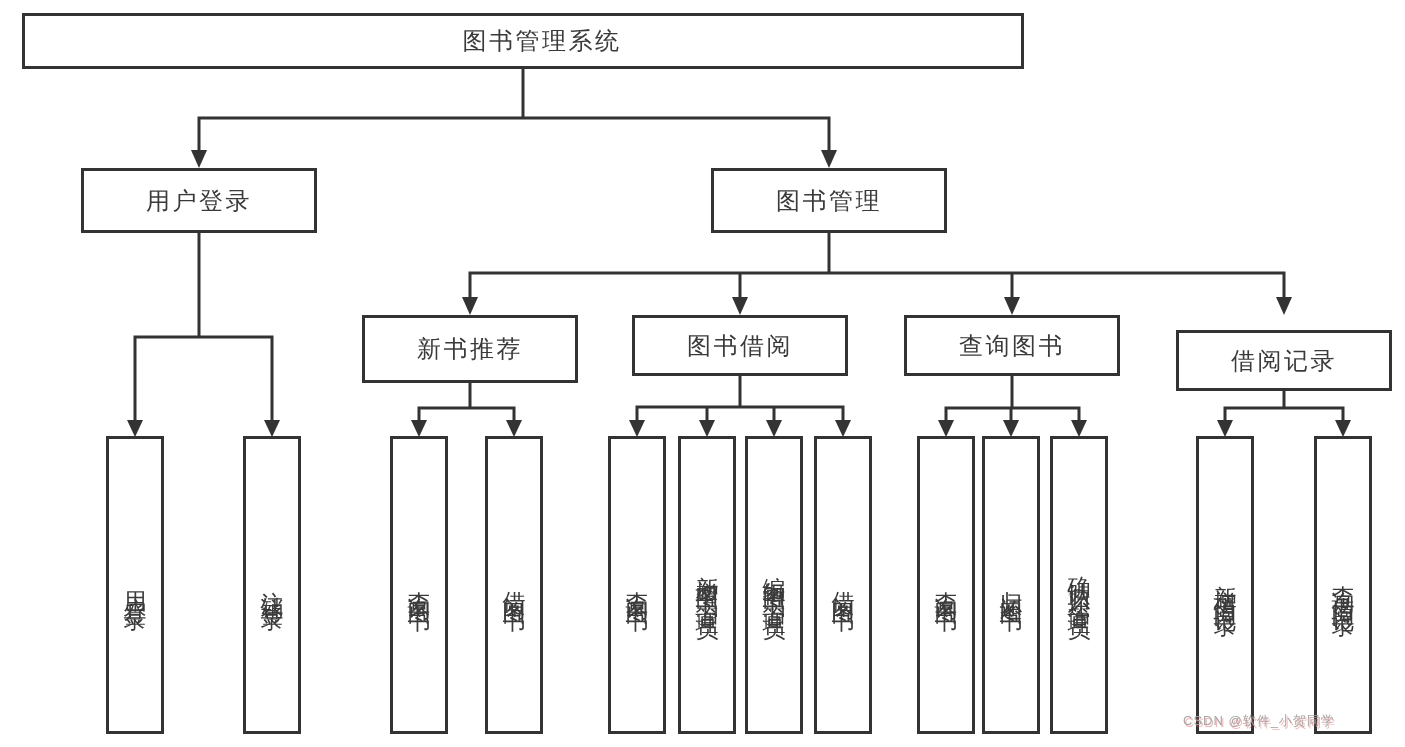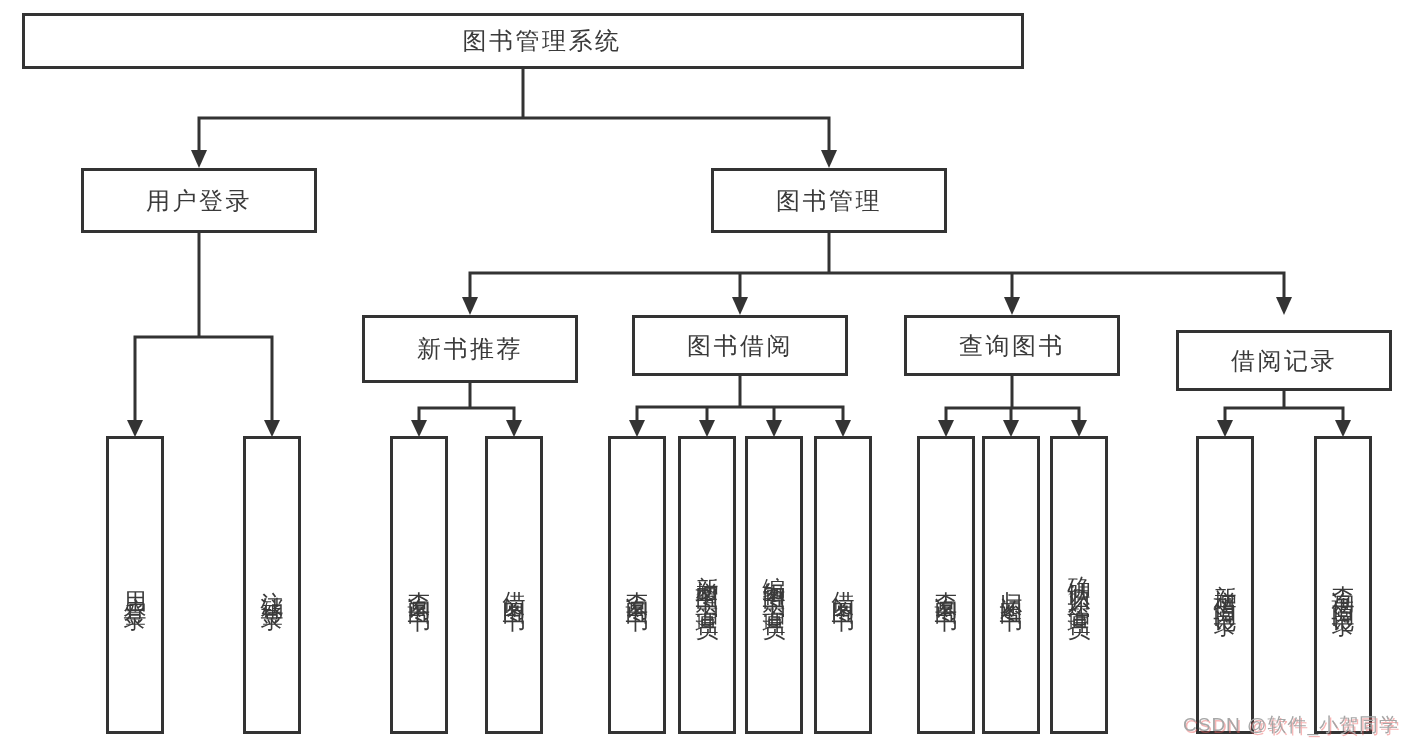--- a/index.html
+++ b/index.html
@@ -75,21 +75,21 @@
   #lf-d1 { left: 917px; }
   #lf-d2 { left: 982px; }
   #lf-d3 { left: 1050px; }
   #lf-e1 { left: 1196px; }
   #lf-e2 { left: 1314px; }
   .watermark {
     position: absolute;
     left: 1183px;
     top: 712px;
     z-index: 5;
-    font-size: 19px;
+    font-size: 13px;
     letter-spacing: 1px;
     color: #a6a6a6;
     text-shadow: 1.5px 1.5px 0 rgba(235, 90, 90, 0.45);
     white-space: nowrap;
   }
 </style>
 </head>
 <body>
 
 <div class="stage">

